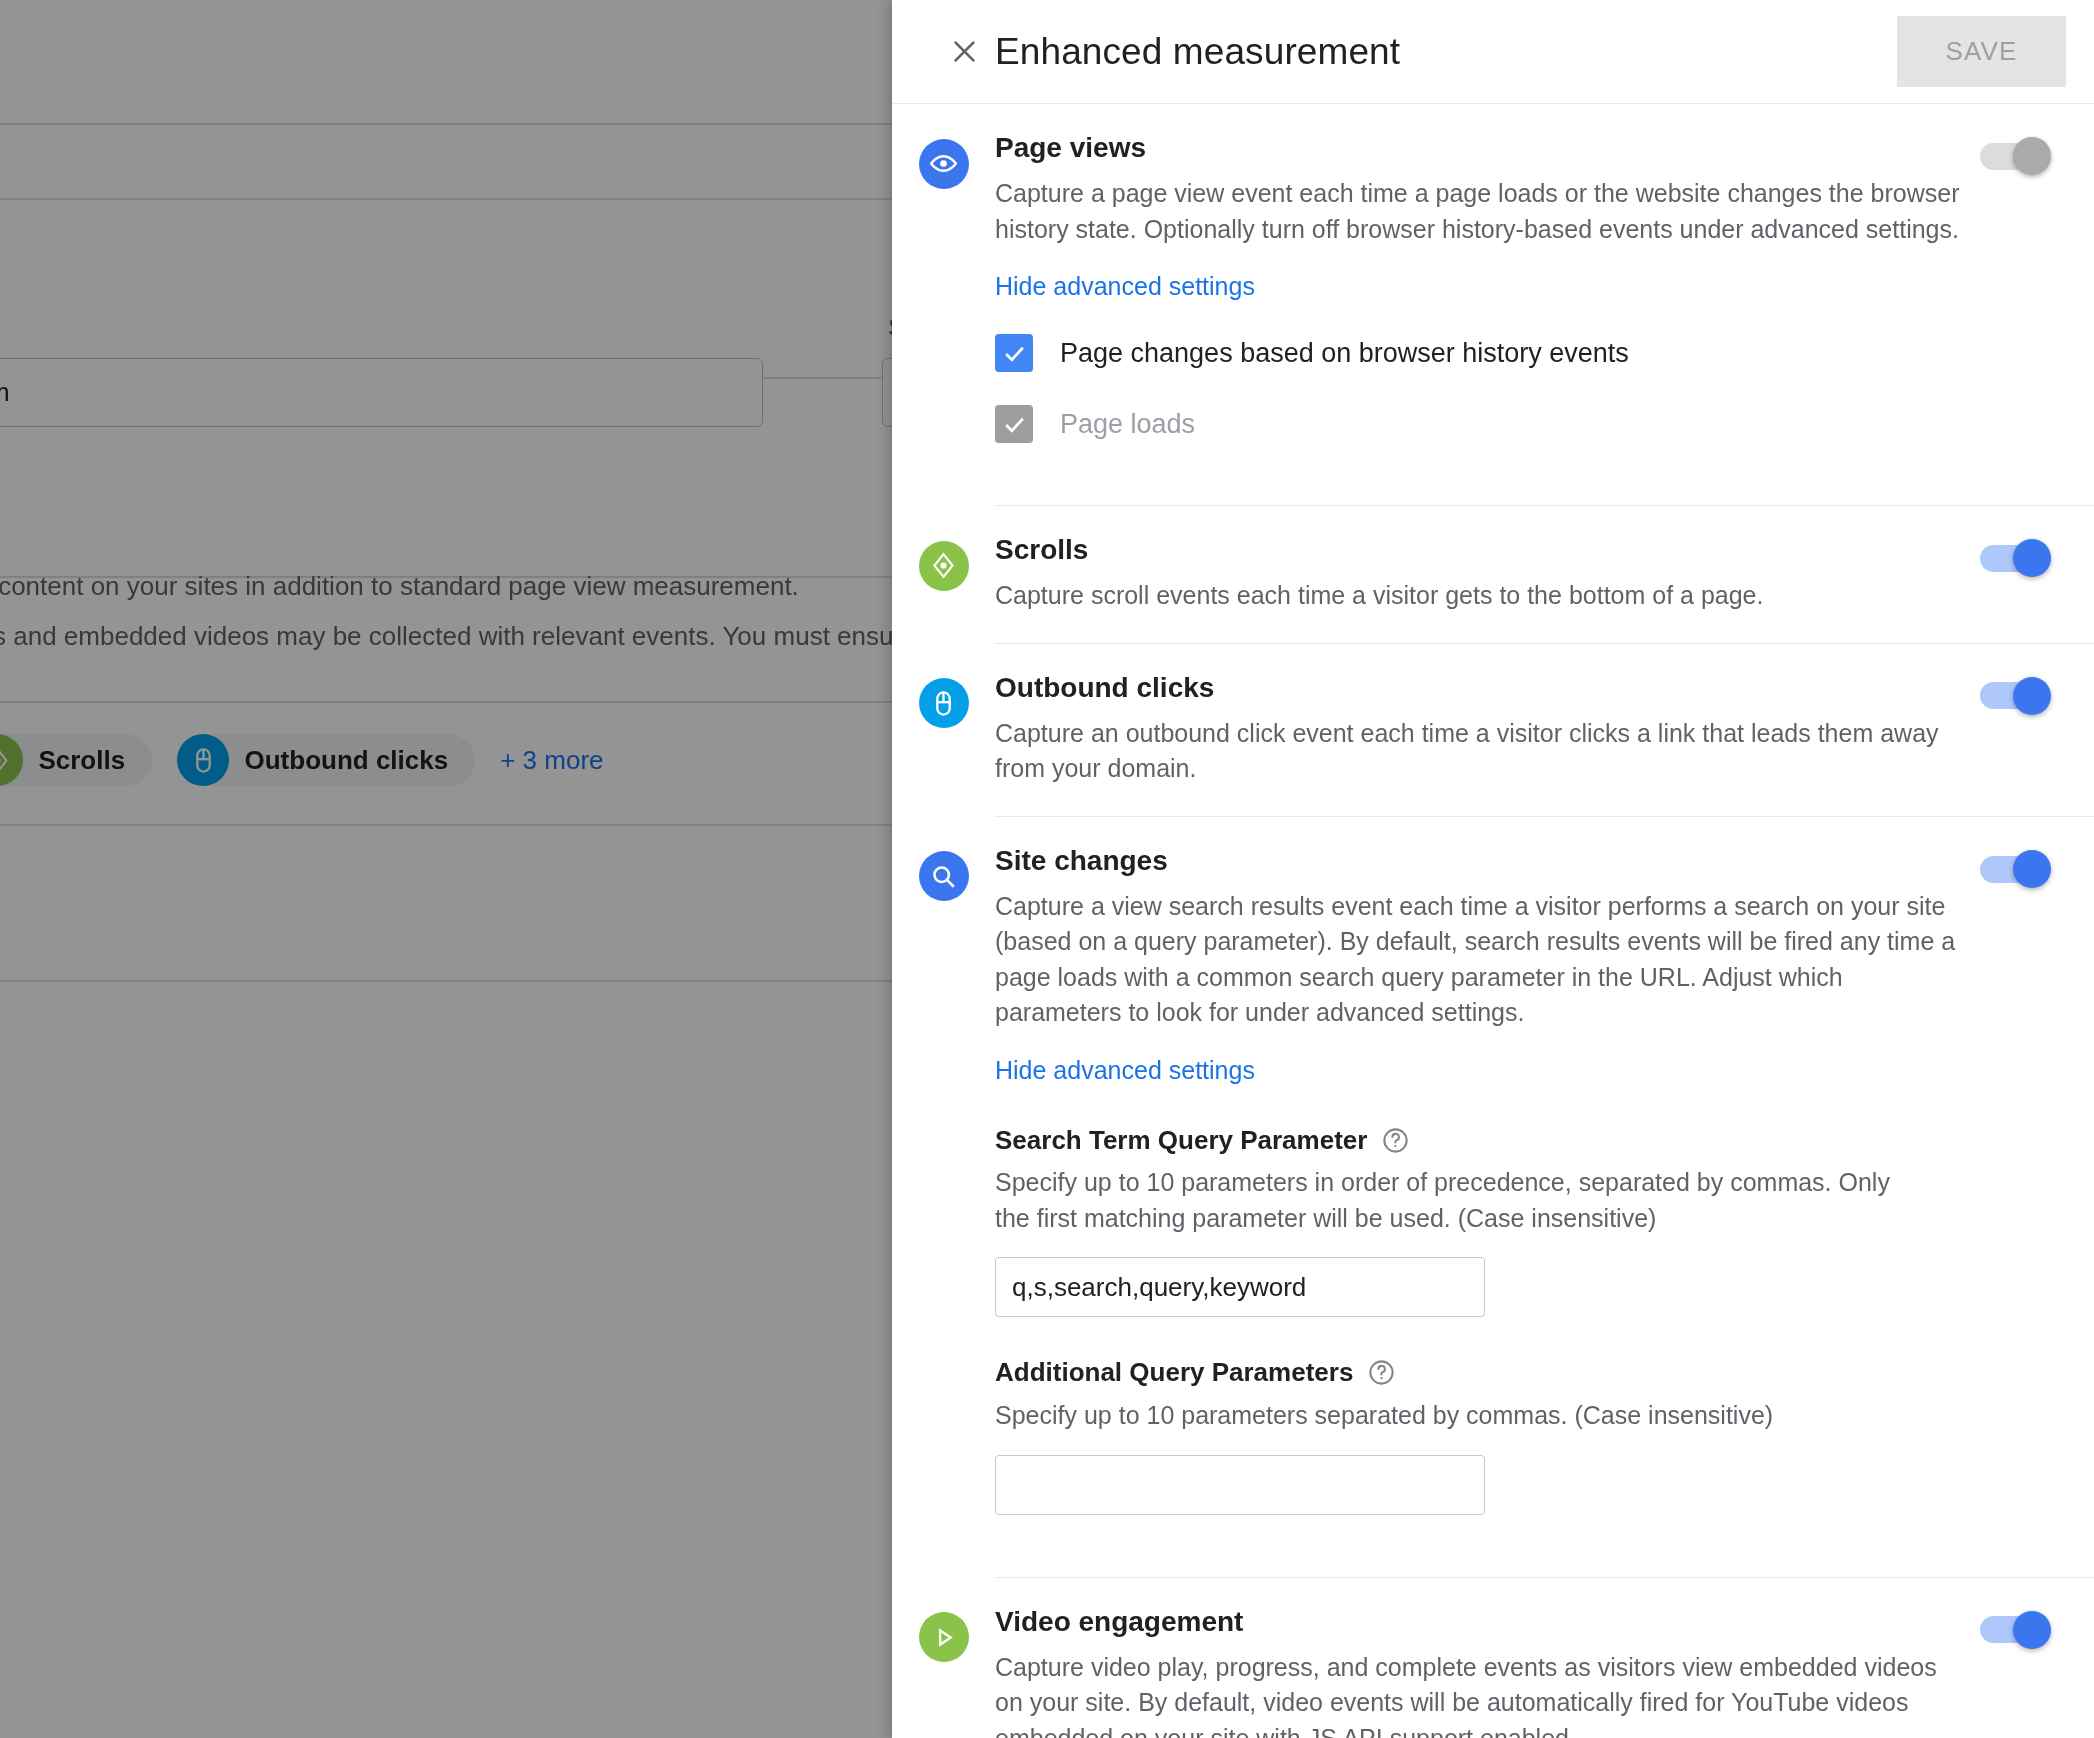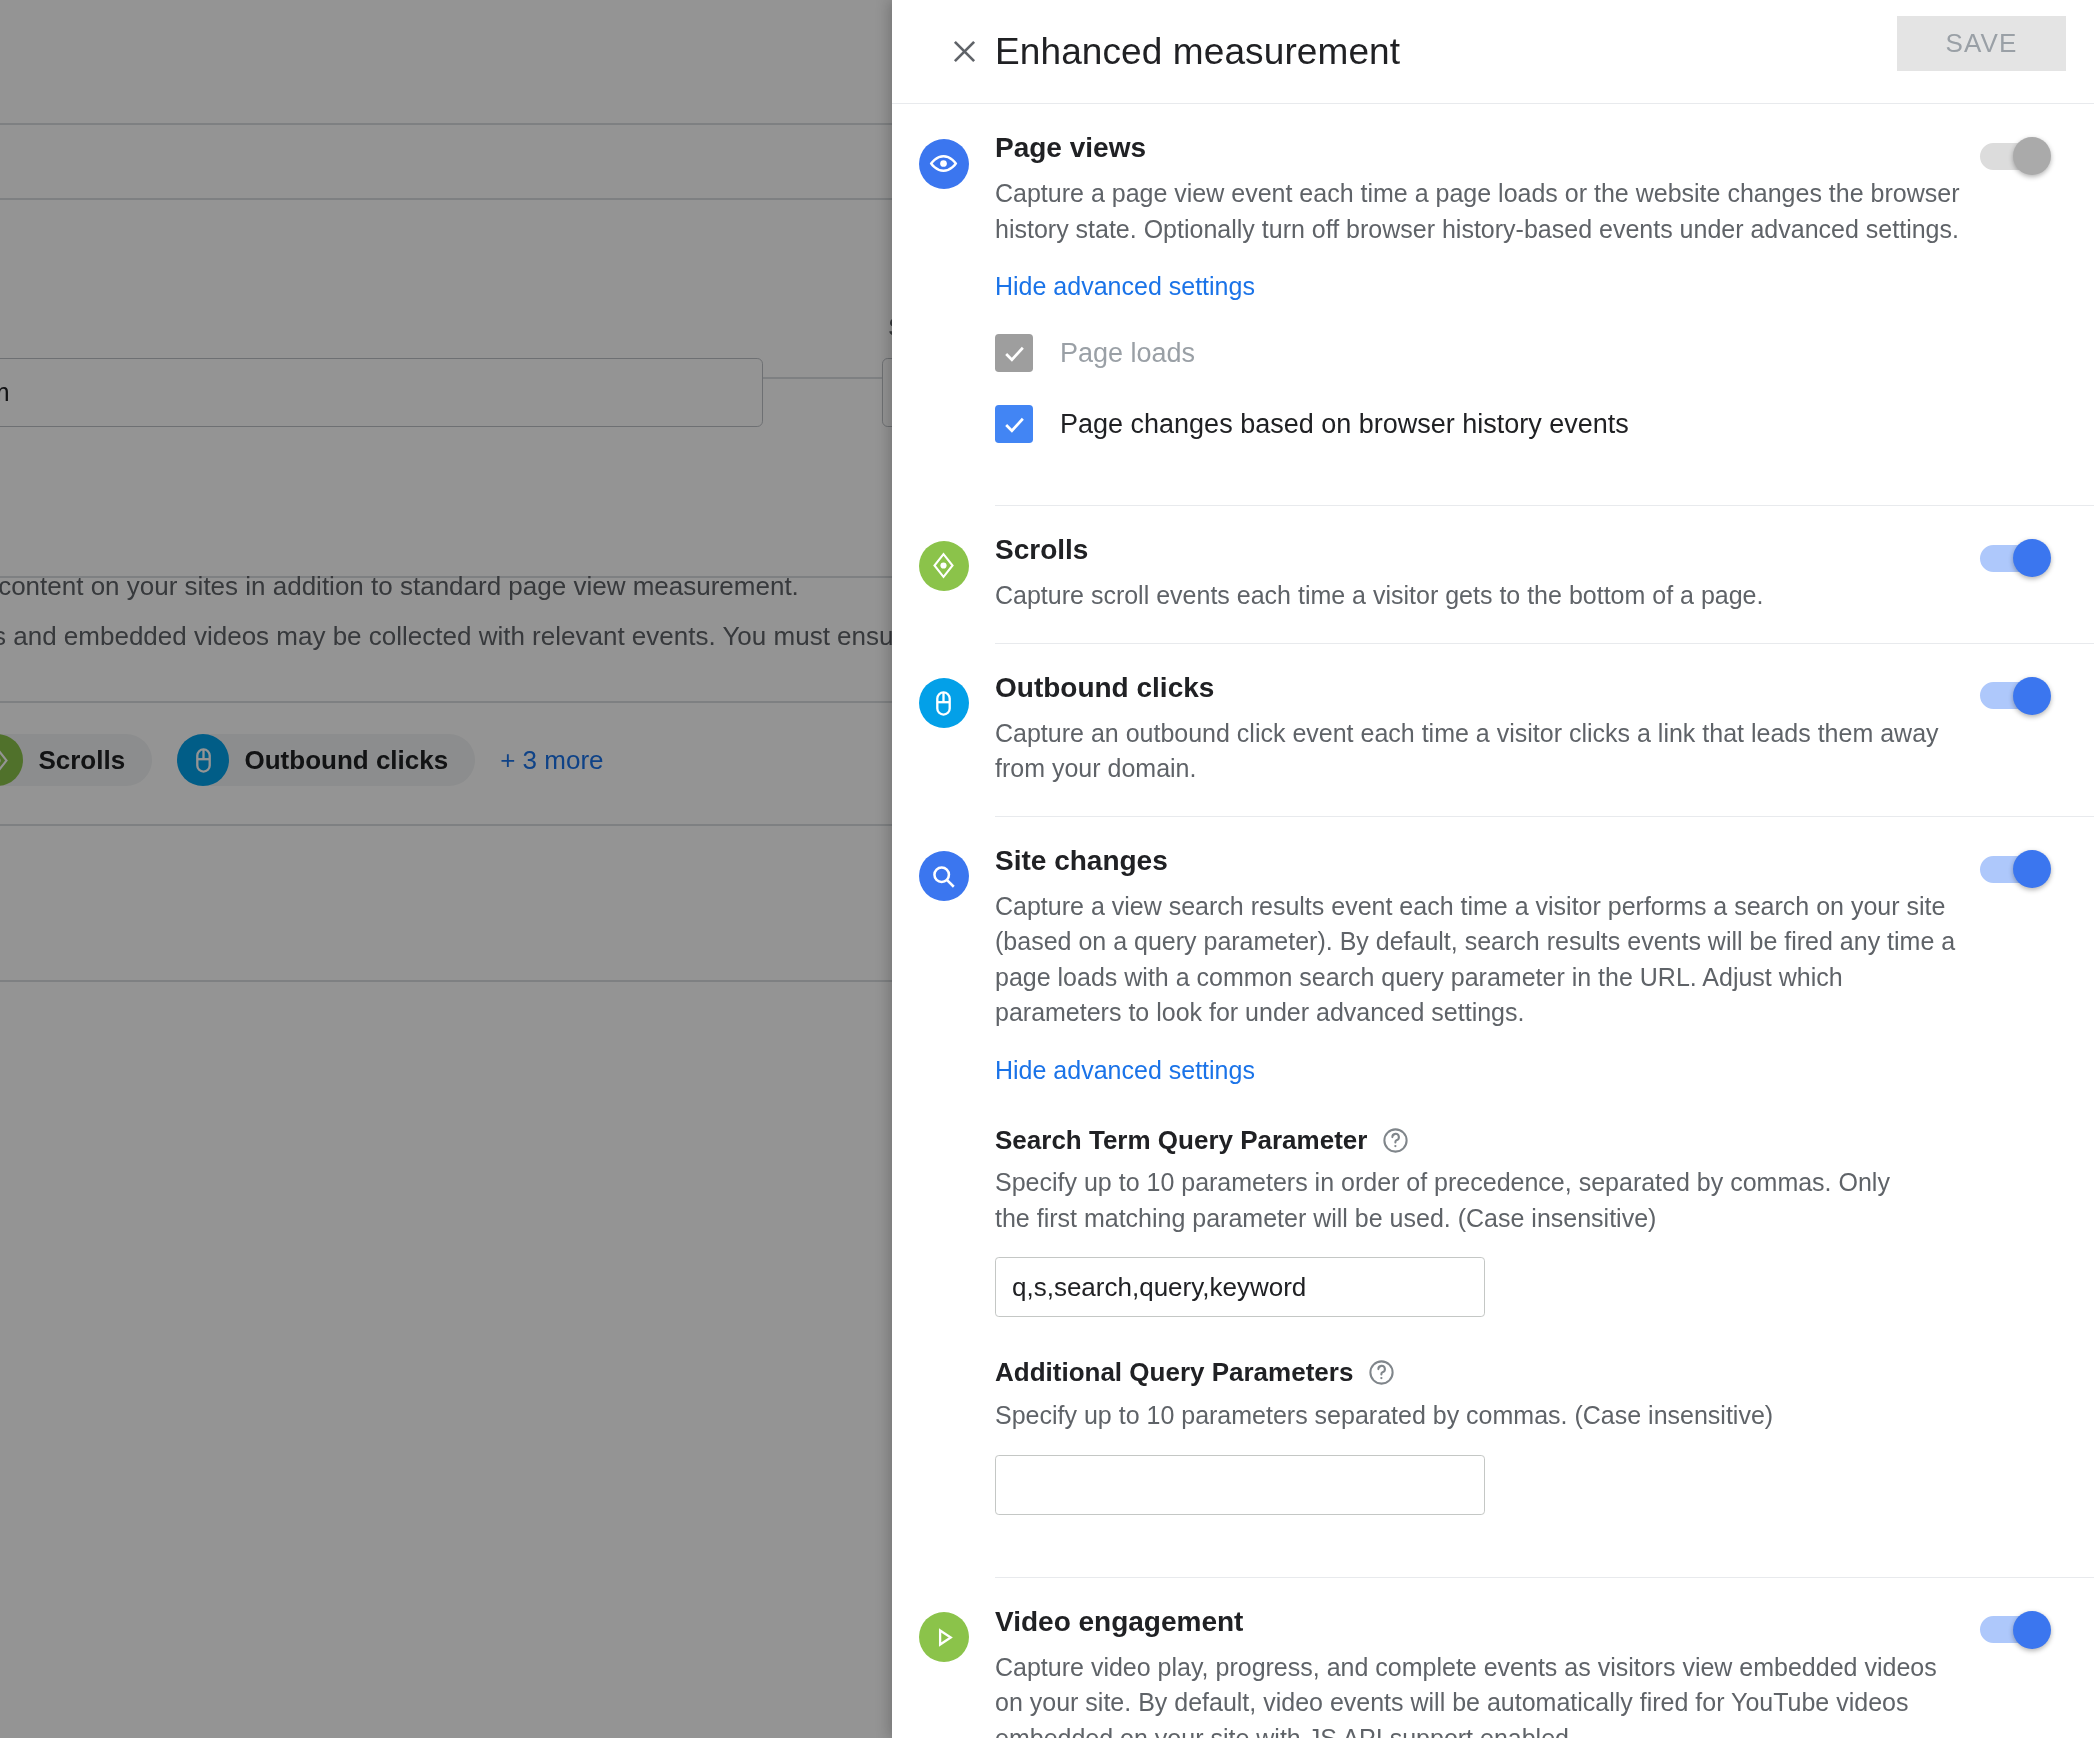--- a/index.html
+++ b/index.html
@@ -90,21 +90,21 @@
     display: flex; align-items: center; justify-content: center;
     border-radius: 50%; cursor: pointer;
     flex: 0 0 auto;
   }
   #panel-title {
     font-size: 37px; color: #202124; 
     white-space: nowrap; letter-spacing: 0.1px;
   }
   #save-btn {
     position: absolute; right: 29px; top: 16.3px;
-    width: 169px; height: 55px;
+    width: 169px; height: 71px;
     background: #e4e4e4;
     color: #9aa0a6;
     font-size: 26px; letter-spacing: 1.2px;
     display: flex; align-items: center; justify-content: center;
     border: none; cursor: default;
     font-family: "Liberation Sans", sans-serif;
     margin-left: 24px;
   }
 
   #panel-body { flex: 1 1 auto; overflow: hidden; }
@@ -272,35 +272,35 @@
                 <circle cx="12" cy="12" r="2.6" fill="#fff" stroke="none"></circle>
               </svg>
             </span>
           </div>
           <div class="f-main">
             <div class="f-title">Page views</div>
             <div class="f-desc">Capture a page view event each time a page loads or the website changes the browser history state. Optionally turn off browser history-based events under advanced settings.</div>
             <span class="f-adv-link">Hide advanced settings</span>
 
             <div class="cb-row">
+              <span class="cb blue">
+                <svg width="25" height="25" viewBox="0 0 24 24" fill="none" stroke="#fff" stroke-width="2.6">
+                  <polyline points="4,12.5 9.5,18 20,6.5"></polyline>
+                </svg>
+              </span>
+              <span class="cb-label">Page changes based on browser history events</span>
+            </div>
+
+            <div class="cb-row">
               <span class="cb gray">
                 <svg width="25" height="25" viewBox="0 0 24 24" fill="none" stroke="#fff" stroke-width="2.6">
                   <polyline points="4,12.5 9.5,18 20,6.5"></polyline>
                 </svg>
               </span>
               <span class="cb-label muted">Page loads</span>
-            </div>
-
-            <div class="cb-row">
-              <span class="cb blue">
-                <svg width="25" height="25" viewBox="0 0 24 24" fill="none" stroke="#fff" stroke-width="2.6">
-                  <polyline points="4,12.5 9.5,18 20,6.5"></polyline>
-                </svg>
-              </span>
-              <span class="cb-label">Page changes based on browser history events</span>
             </div>
             <div class="spacer-sep"></div>
           </div>
         </div>
         <div class="toggle-col">
           <div class="toggle disabled">
             <span class="track"></span>
             <span class="knob"></span>
           </div>
         </div>

